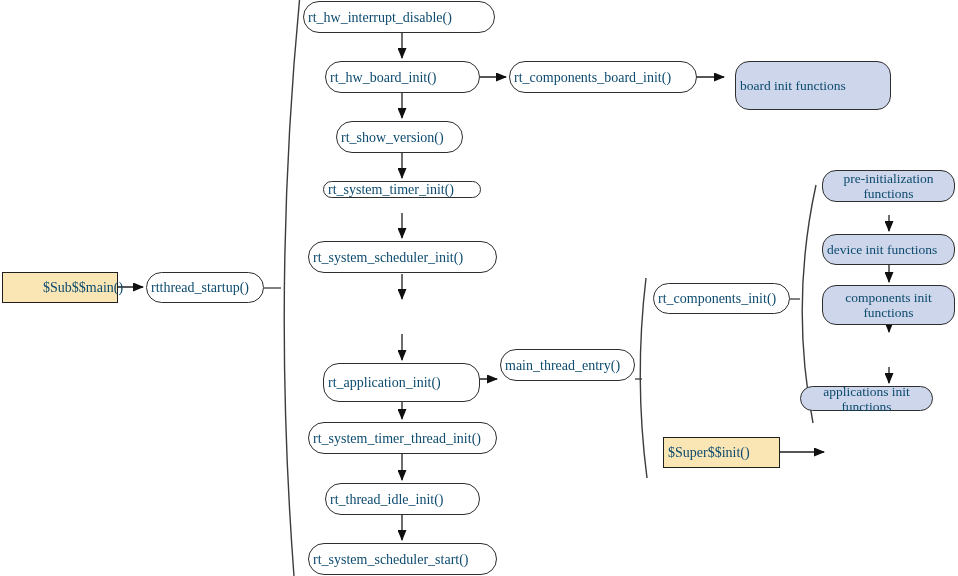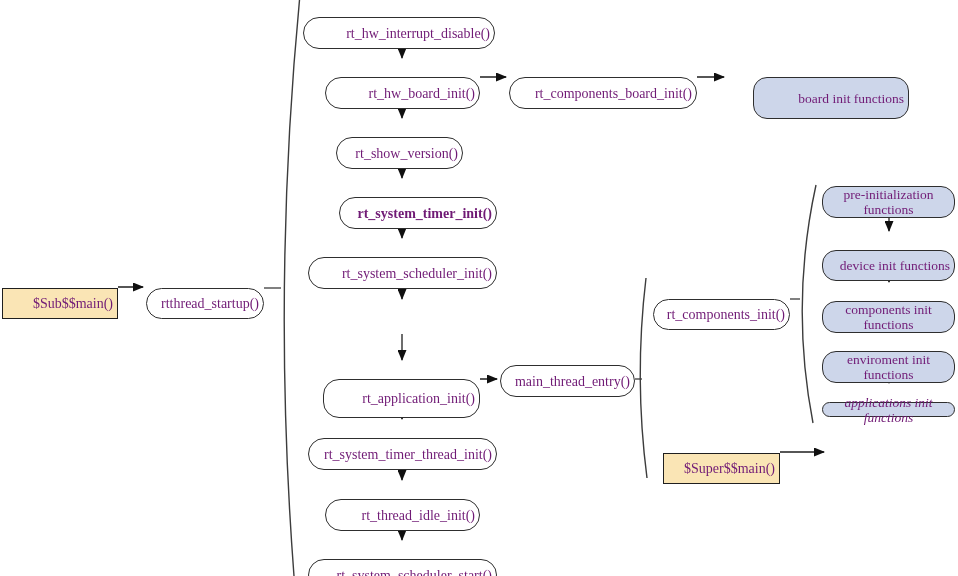--- a/index.html
+++ b/index.html
@@ -16,31 +16,30 @@
     left: 0; top: 0;
     width: 958px; height: 576px;
     z-index: 0;
   }
   .node {
     position: absolute;
     z-index: 1;
     box-sizing: border-box;
     display: flex;
     align-items: center;
-    justify-content: flex-end;
+    justify-content: flex-start;
     text-align: center;
     background: #ffffff;
     border: 1.4px solid #2e2e2e;
     border-radius: 16px;
     font-size: 14px;
-    color: #701a75;
+    color: #0c4a6e;
     line-height: 15px;
     padding: 0 4px;
     white-space: nowrap;
-    margin-top: 16px;
   }
   .node.blue {
     background: #cdd6ea;
     border-radius: 14px;
     font-size: 13.5px;
     white-space: normal;
   }
   .node.tan {
     background: #fae5b5;
     border-radius: 0;
@@ -97,39 +96,39 @@
       <path d="M 299.5,0 Q 272,288 294,576"></path>
       <path d="M 646,278 Q 634,378 647,478"></path>
       <path d="M 816,185 Q 790,304 813,423"></path>
     </g>
   </svg>
 
   <div class="node tan" style="left:2px; top:272px; width:116px; height:31px;padding-left:40px;">
     <span class="lbl">$Sub$$main()</span>
   </div>
   <div class="node tan" style="left:663px; top:437px; width:117px; height:31px;">
-    <span class="lbl">$Super$$main()</span>
+    <span class="lbl">$Super$$init()</span>
   </div>
 
   <div class="node" style="left:146px; top:272px; width:118px; height:31px;">
     <span class="lbl">rtthread_startup()</span>
   </div>
   <div class="node" style="left:303px; top:1px; width:192px; height:32px;">
     <span class="lbl">rt_hw_interrupt_disable()</span>
   </div>
   <div class="node" style="left:325px; top:61px; width:155px; height:32px;">
     <span class="lbl">rt_hw_board_init()</span>
   </div>
   <div class="node" style="left:509px; top:61px; width:188px; height:32px;">
     <span class="lbl">rt_components_board_init()</span>
   </div>
   <div class="node" style="left:336px; top:121px; width:127px; height:32px;">
     <span class="lbl">rt_show_version()</span>
   </div>
-  <div class="node" style="left:339px; top:181px; width:158px; height:32px;font-weight:bold;">
+  <div class="node" style="left:323px; top:181px; width:158px; height:17px;">
     <span class="lbl">rt_system_timer_init()</span>
   </div>
   <div class="node" style="left:308px; top:241px; width:189px; height:32px;">
     <span class="lbl">rt_system_scheduler_init()</span>
   </div>
   <div class="node" style="left:323px; top:363px; width:157px; height:39px;">
     <span class="lbl">rt_application_init()</span>
   </div>
   <div class="node" style="left:500px; top:349px; width:135px; height:32px;">
     <span class="lbl">main_thread_entry()</span>
@@ -140,32 +139,29 @@
   <div class="node" style="left:653px; top:283px; width:137px; height:31px;">
     <span class="lbl">rt_components_init()</span>
   </div>
   <div class="node" style="left:325px; top:483px; width:155px; height:32px;">
     <span class="lbl">rt_thread_idle_init()</span>
   </div>
   <div class="node" style="left:308px; top:543px; width:189px; height:32px;">
     <span class="lbl">rt_system_scheduler_start()</span>
   </div>
 
-  <div class="node blue" style="left:753px; top:61px; width:156px; height:42px;">
+  <div class="node blue" style="left:735px; top:61px; width:156px; height:49px;">
     <span class="lbl">board init functions</span>
   </div>
   <div class="node blue" style="left:822px; top:170px; width:133px; height:32px;">
     <span class="lbl">pre-initialization functions</span>
   </div>
   <div class="node blue" style="left:822px; top:234px; width:133px; height:31px;">
     <span class="lbl">device init functions</span>
   </div>
-  <div class="node blue" style="left:822px; top:285px; width:133px; height:32px;">
+  <div class="node blue" style="left:822px; top:285px; width:133px; height:40px;">
     <span class="lbl">components init functions</span>
   </div>
-  <div class="node blue" style="left:822px; top:335px; width:133px; height:32px;">
-    <span class="lbl">enviroment init functions</span>
-  </div>
-  <div class="node blue" style="left:822px; top:386px; width:133px; height:15px;font-style:italic;">
+  <div class="node blue" style="left:800px; top:386px; width:133px; height:25px;">
     <span class="lbl">applications init functions</span>
   </div>
 
 </div>
 
 </body></html>

